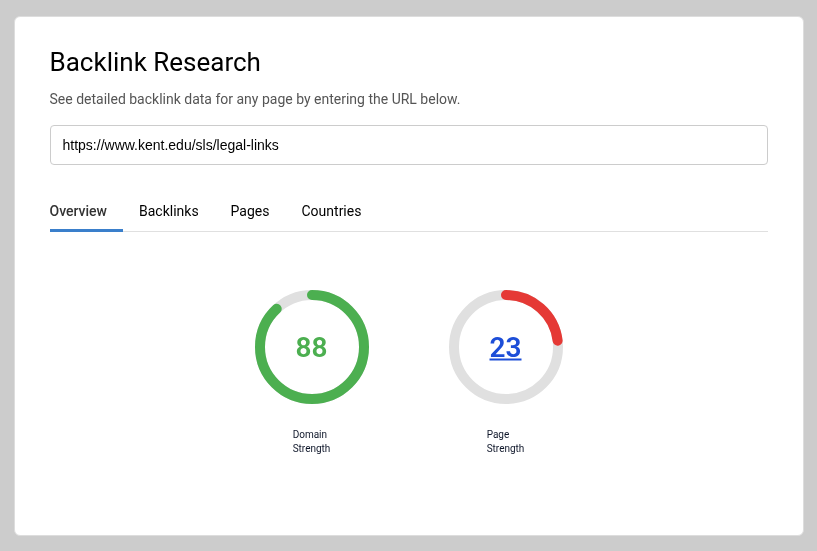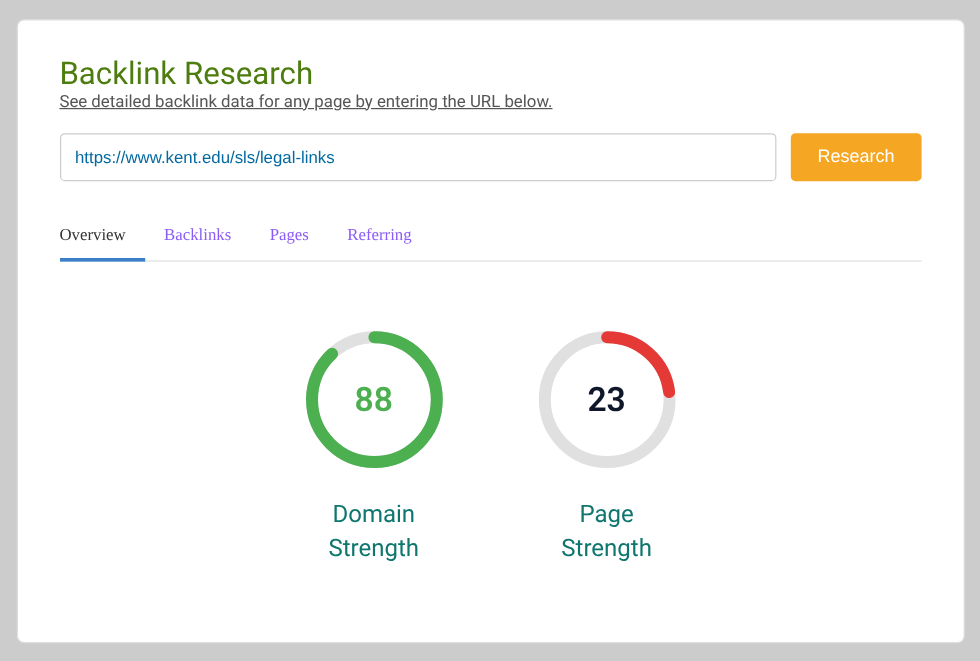--- a/index.html
+++ b/index.html
@@ -18,72 +18,71 @@
       border: 1px solid #ddd;
       border-radius: 6px;
       width: 790px;
       min-height: 520px;
       padding: 30px 35px 40px;
     }
 
     .page-title {
       font-size: 26px;
       font-weight: 400;
-      color: #4d7c0f;
+      color: #000000;
+      margin-bottom: 14px;
     }
 
     .subtitle {
       font-size: 14px;
       color: #555;
       margin-bottom: 18px;
-      text-decoration: underline;
     }
 
     .search-row {
       display: flex;
       align-items: center;
       gap: 12px;
       margin-bottom: 28px;
     }
 
     .url-input {
       flex: 1;
       height: 40px;
       border: 1px solid #ccc;
       border-radius: 4px;
       padding: 0 12px;
       font-size: 14px;
-      color: #0369a1;
+      color: #000000;
       outline: none;
     }
 
     .research-btn {
       height: 40px;
       padding: 0 22px;
       background: #f5a623;
       color: #fff;
       border: none;
       border-radius: 4px;
       font-size: 15px;
       cursor: pointer;
       white-space: nowrap;
     }
 
     .tabs {
       display: flex;
       gap: 0;
       border-bottom: 1px solid #e0e0e0;
       margin-bottom: 40px;
-      font-family: Liberation Serif, serif;
     }
 
     .tab {
       padding: 10px 16px;
       font-size: 14px;
-      color: #8b5cf6;
+      color: #000000;
       cursor: pointer;
       border-bottom: 3px solid transparent;
       margin-bottom: -1px;
       white-space: nowrap;
     }
 
     .tab:first-child {
       padding-left: 0;
     }
 
@@ -124,47 +123,46 @@
       transform: translate(-50%, -50%);
       font-size: 28px;
       font-weight: 600;
     }
 
     .circle-value.green {
       color: #4caf50;
     }
 
     .circle-value.red {
-      color: #0f172a;
+      color: #1d4ed8;
+      text-decoration: underline;
     }
 
     .metric-label {
-      font-size: 20px;
-      color: #0f766e;
-      text-align: center;
+      font-size: 10px;
+      color: #0f172a;
       line-height: 1.4;
     }
   </style>
 </head>
 <body>
 
 <div class="card">
   <h1 class="page-title">Backlink Research</h1>
   <p class="subtitle">See detailed backlink data for any page by entering the URL below.</p>
 
   <div class="search-row">
     <input class="url-input" type="text" value="https://www.kent.edu/sls/legal-links" style="">
-    <button class="research-btn">Research</button>
   </div>
 
   <div class="tabs" id="tabs-container">
   <div class="tab active">Overview</div>
       <div class="tab">Backlinks</div>
       <div class="tab">Pages</div>
-      <div class="tab">Referring</div>
+      <div class="tab">Countries</div>
     </div>
 
   <div class="metrics-row" id="metrics-container">
   <div class="metric-item">
         <div class="circle-container">
       <svg width="130" height="130" viewBox="0 0 130 130">
         <circle cx="65" cy="65" r="52" fill="none" stroke="#e0e0e0" stroke-width="10"></circle>
         <circle cx="65" cy="65" r="52" fill="none" stroke="#4caf50" stroke-width="10" stroke-linecap="round" stroke-dasharray="326.7256359733385" stroke-dashoffset="39.207076316800624"></circle>
       </svg>
       <span class="circle-value green">88</span>

